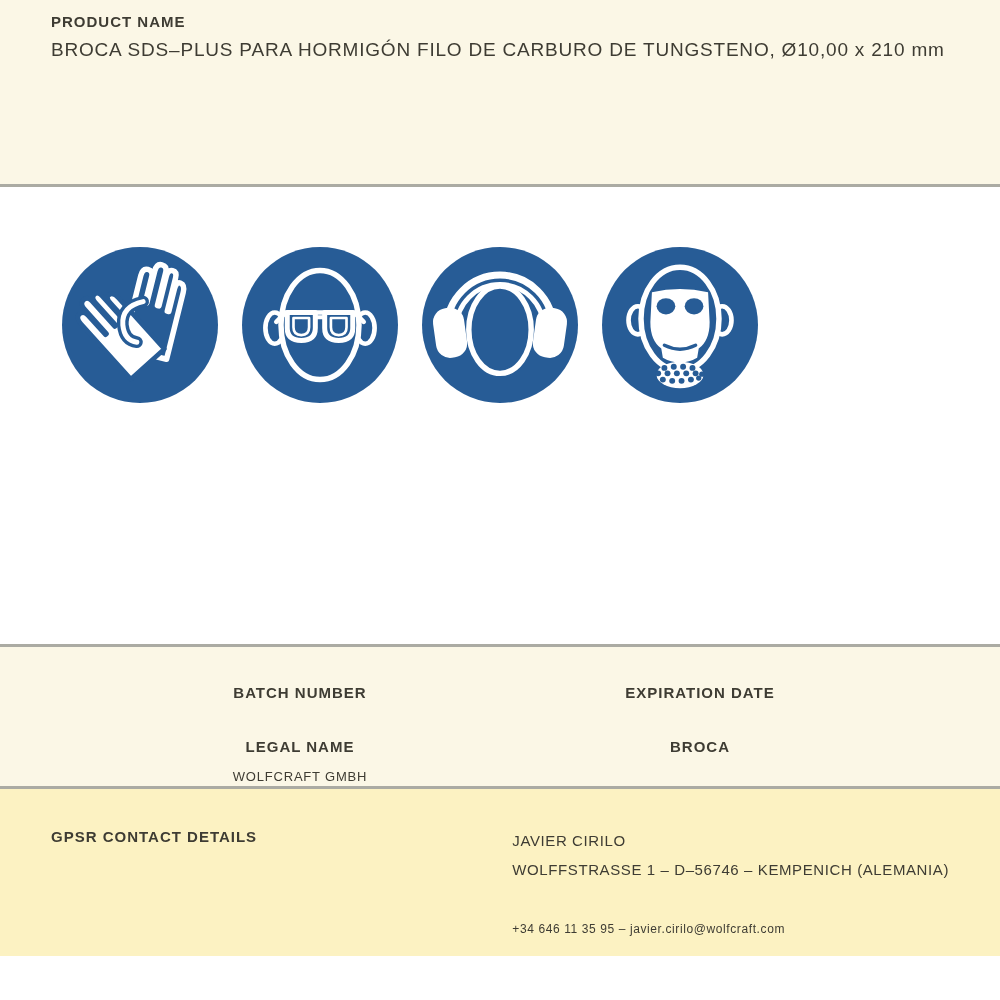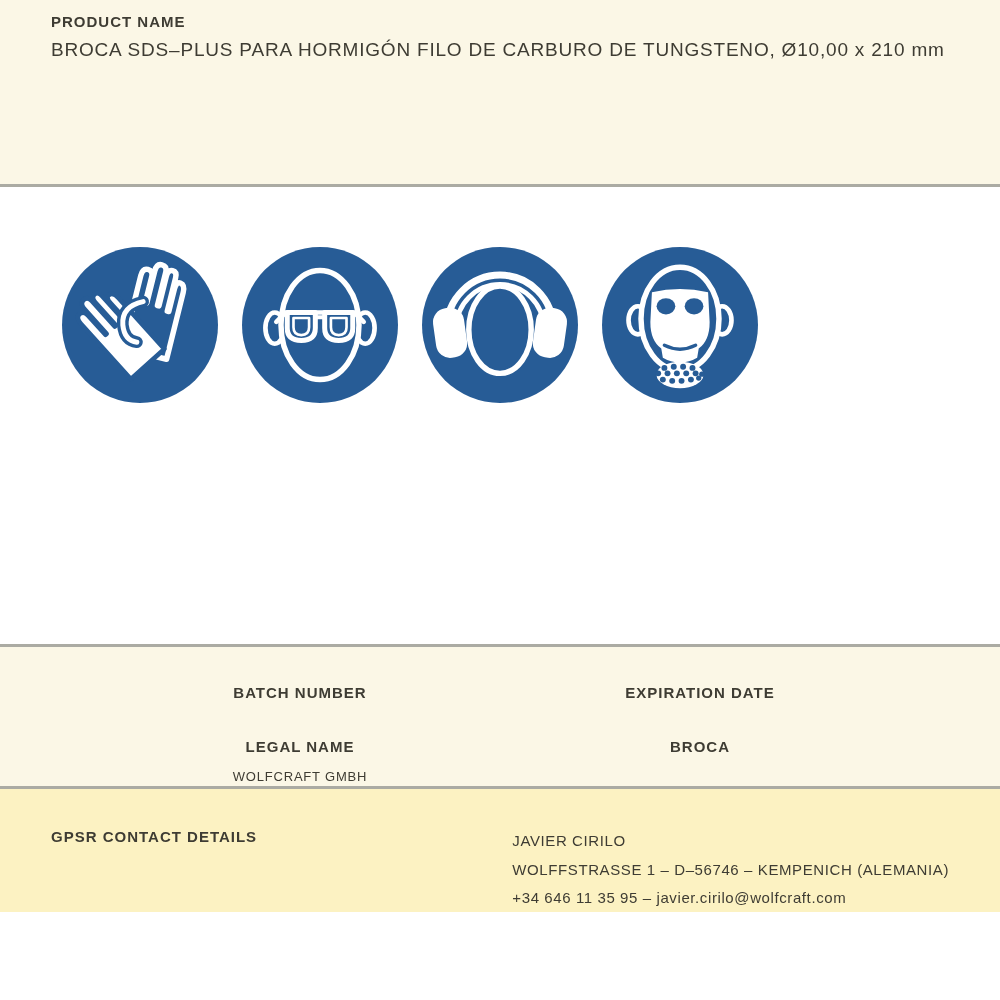--- a/index.html
+++ b/index.html
@@ -68,28 +68,28 @@
   }
   .details-row{display:flex;justify-content:center;text-align:center;}
   .details-row.second{margin-top:24px;}
   .details-col{width:400px;}
   .details-label{font-weight:bold;font-size:15px;letter-spacing:1px;line-height:19px;}
   .details-value{font-size:13px;letter-spacing:0.8px;line-height:19px;margin-top:11px;}
 
   
   .contact-section{
     background:var(--yellow);
-    height:123px;flex:none;
+    height:167px;flex:none;
     padding:38px 51px 0 51px;
     display:flex;justify-content:space-between;align-items:flex-start;
   }
   .contact-heading{font-weight:bold;font-size:15px;letter-spacing:1px;line-height:20px;}
   .contact-lines{text-align:left;}
   .contact-line{font-size:15px;letter-spacing:0.6px;line-height:28.5px;}
-  .contact-line.email-line{font-size:15px;}
+  .contact-line.email-line{font-size:12px;margin-top:31px;}
 </style>
 </head>
 <body>
 
 <div class="page">
 
   <div class="header-section">
     <div>
       <div class="field-label">PRODUCT NAME</div>
       <div class="field-value">BROCA SDS–PLUS PARA HORMIGÓN FILO DE CARBURO DE TUNGSTENO, Ø10,00 x 210 mm</div>

